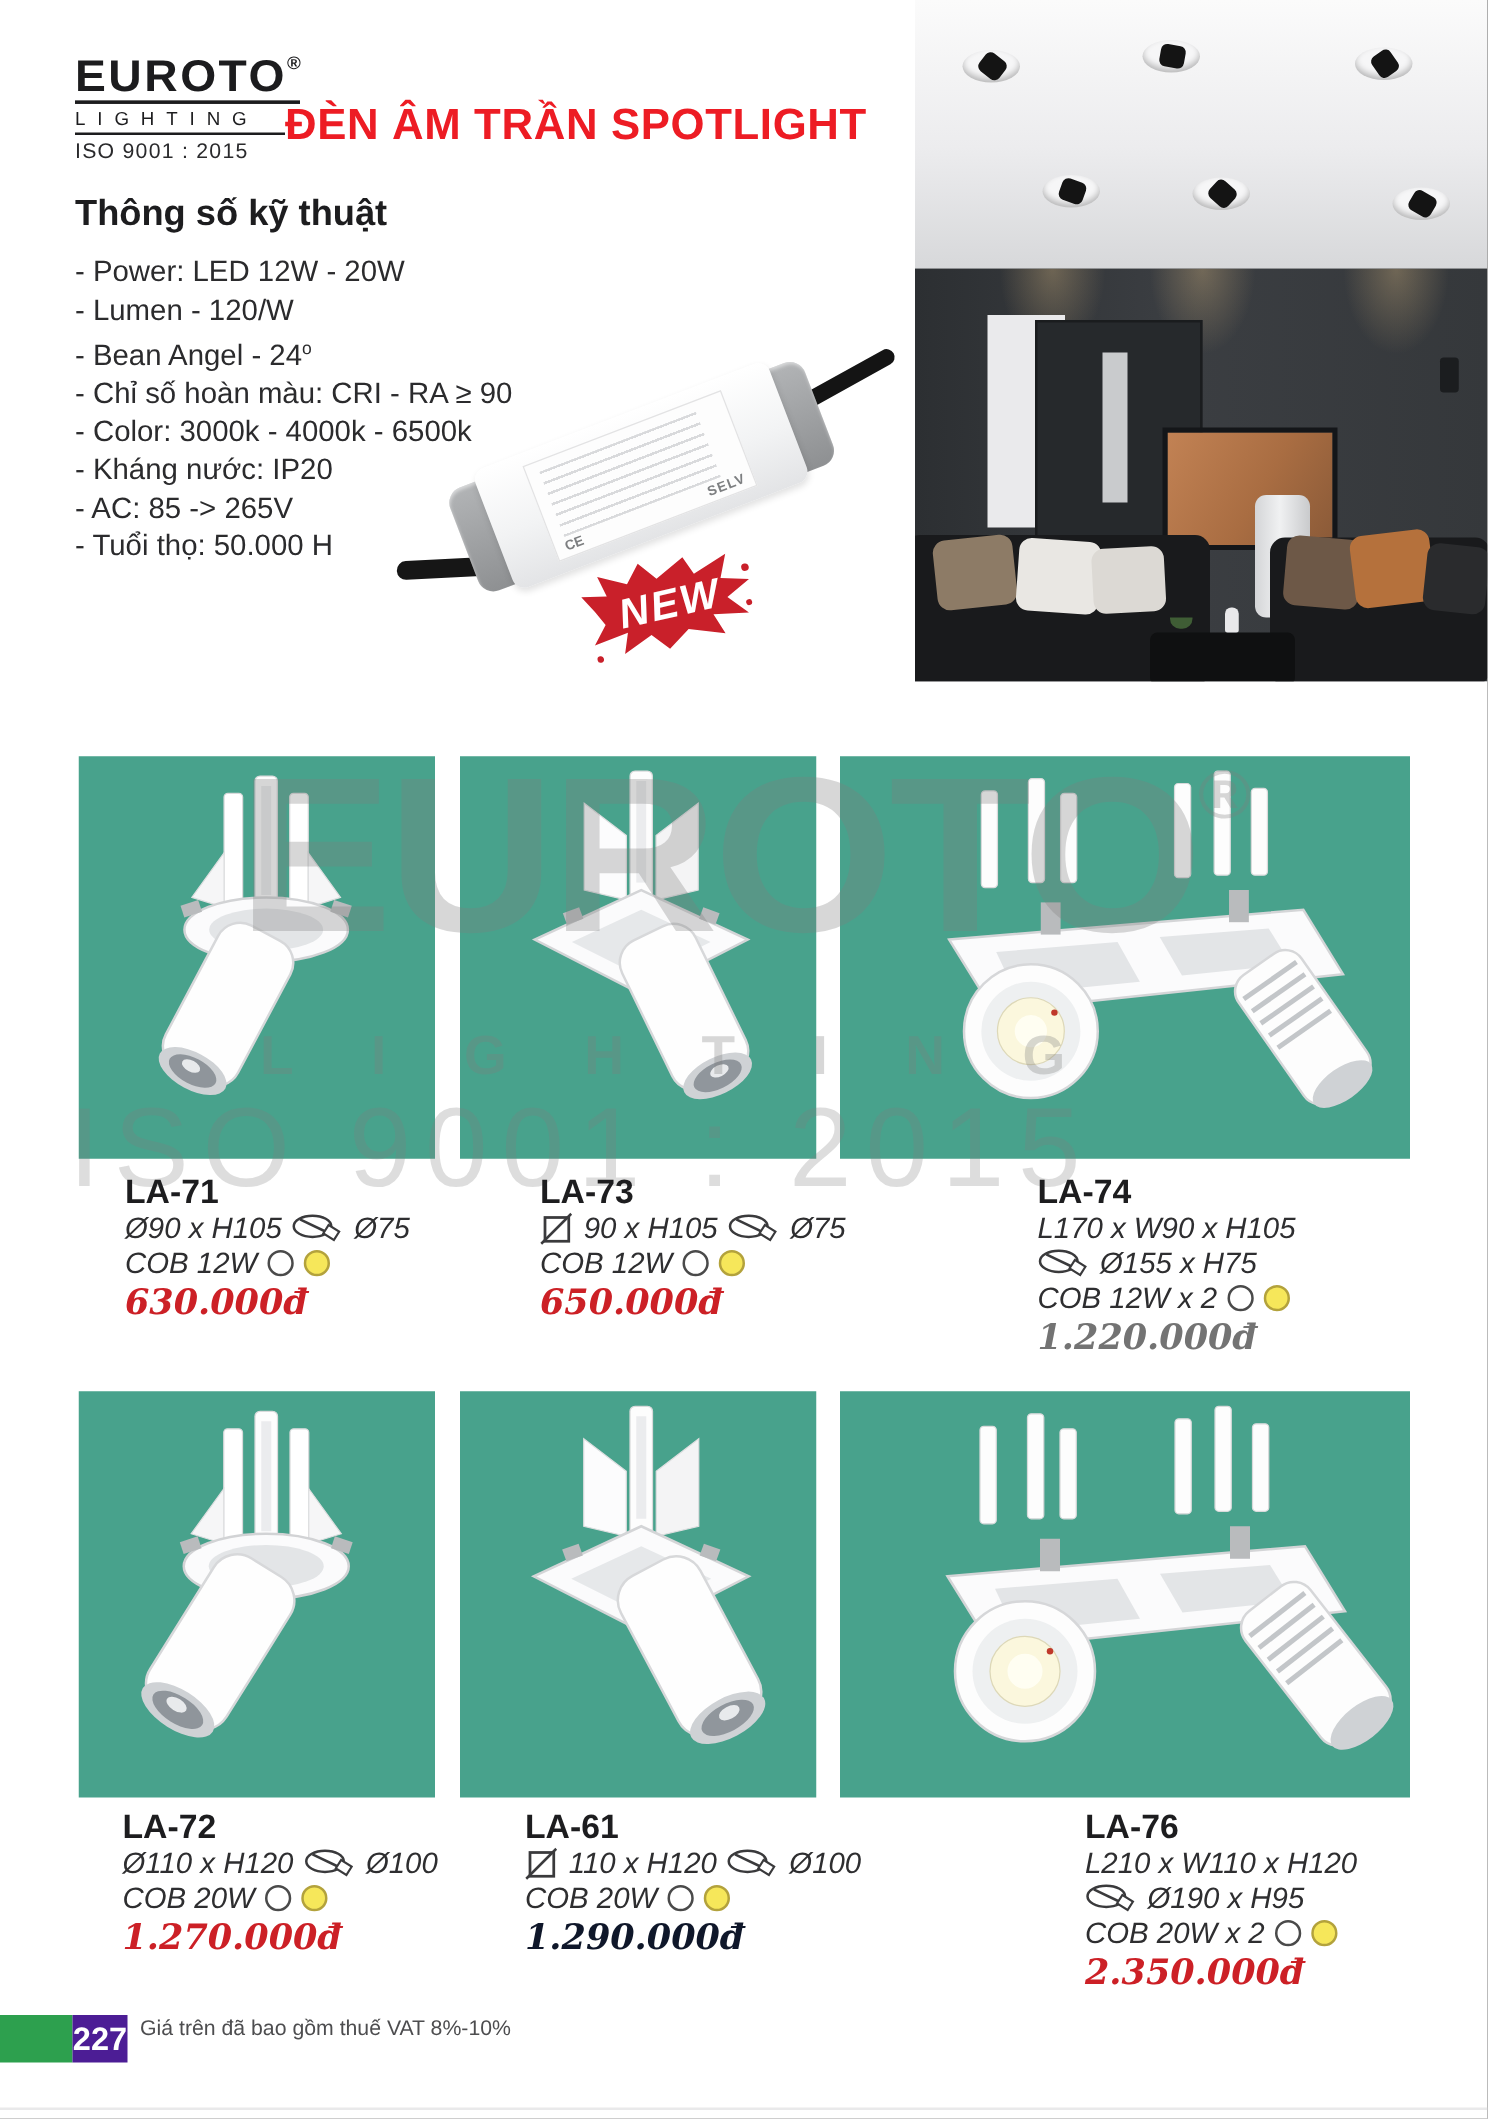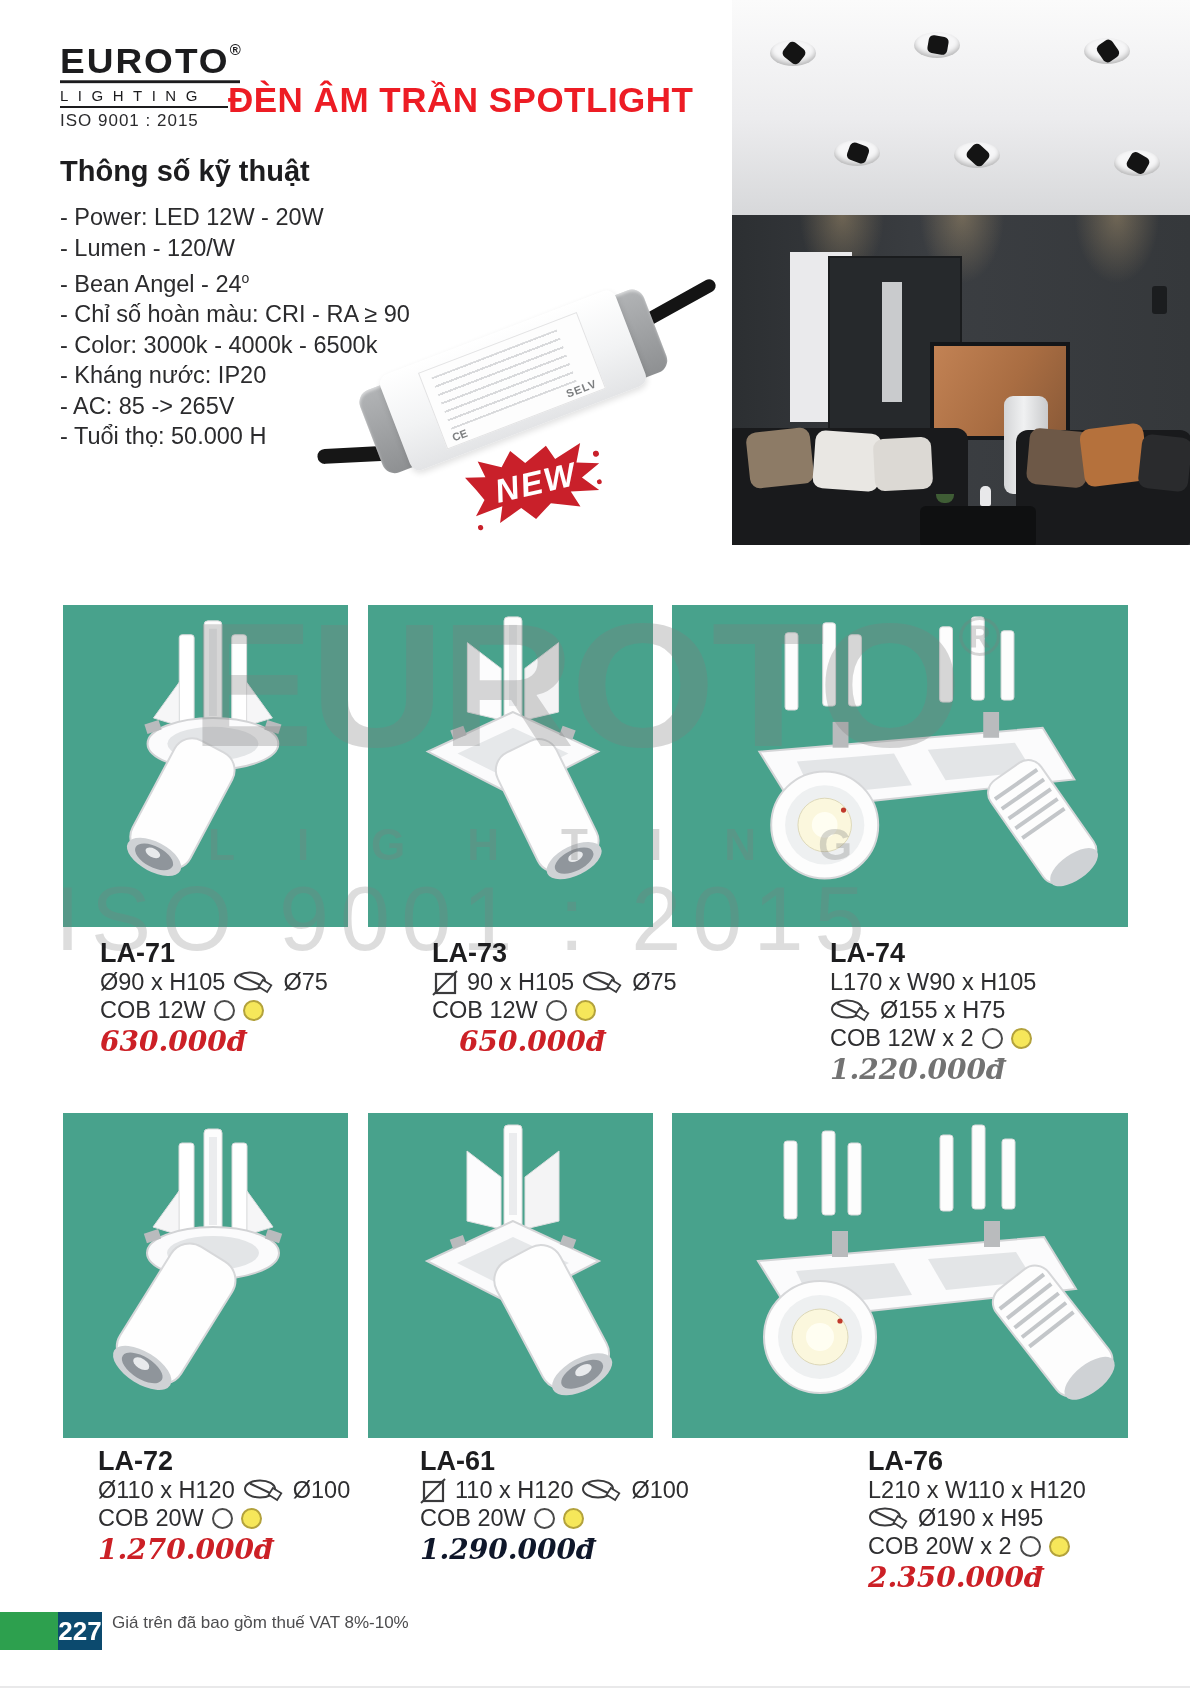--- a/index.html
+++ b/index.html
@@ -84,21 +84,21 @@
   .c3{left:672px;top:605px;width:456px;height:322px;}
   .c4{left:63px;top:1113px;width:285px;height:325px;}
   .c5{left:368px;top:1113px;width:285px;height:325px;}
   .c6{left:672px;top:1113px;width:456px;height:325px;}
 
   
   .pinfo{position:absolute;z-index:10;}
   .b1{left:100px;top:938px;}  .b2{left:432px;top:938px;}  .b3{left:830px;top:938px;}
   .b4{left:98px;top:1446px;}  .b5{left:420px;top:1446px;} .b6{left:868px;top:1446px;}
   .p-id{font-size:27px;font-weight:bold;color:#1d1d1f;line-height:30px;}
-  .p-line{display:flex;align-items:center;gap:8px;font-size:23.5px;color:#2e2e30;line-height:28px;white-space:nowrap;}
+  .p-line{display:flex;align-items:center;gap:8px;font-size:23.5px;color:#2e2e30;line-height:28px;white-space:nowrap;font-style:italic;}
   .p-line svg{flex:0 0 auto;}
   .dot{display:inline-block;width:21px;height:21px;border-radius:50%;box-sizing:border-box;}
   .dot-cool{border:2px solid #4a4a4a;background:#fff;}
   .dot-warm{border:2px solid #b3a23c;background:#f6e75a;}
   .price{font-family:"DejaVu Serif",serif;font-style:italic;font-weight:bold;font-size:28px;line-height:36px;}
 
   
   .foot-green{position:absolute;left:0;top:1612px;width:58px;height:38px;background:#2da04e;}
   .foot-page{position:absolute;left:58px;top:1612px;width:44px;height:38px;background:#e3222a;color:#fff;
              font-size:26px;font-weight:bold;display:flex;align-items:center;justify-content:center;}
@@ -401,21 +401,21 @@
           <line x1="7" y1="6.5" x2="29" y2="17" stroke="#3a3a3c" stroke-width="2"></line>
           <rect x="27" y="13" width="10" height="8" fill="#fff" stroke="#3a3a3c" stroke-width="1.7" transform="rotate(32 32 17)"></rect>
         </svg>
       <span>Ø75</span>
     </div>
     <div class="p-line">
       <span>COB 12W</span>
       <span class="dot dot-cool" style="background: rgb(255, 255, 255);"></span>
       <span class="dot dot-warm" style="background: rgb(246, 231, 90);"></span>
     </div>
-    <div class="price" style="color: rgb(204, 32, 38); margin-left: 27px;">650.000đ</div>
+    <div class="price" style="color: rgb(204, 32, 38);">650.000đ</div>
   </div>
 
   <div class="pinfo b3">
     <div class="p-id">LA-74</div>
     <div class="p-line">
         <span>L170 x W90 x H105</span>
       </div>
     <div class="p-line">
       <svg width="42" height="26" viewBox="0 0 42 26">
           <ellipse cx="17" cy="12" rx="15" ry="8.5" fill="none" stroke="#3a3a3c" stroke-width="2"></ellipse>
@@ -489,19 +489,19 @@
     </div>
     <div class="p-line">
       <span>COB 20W x 2</span>
       <span class="dot dot-cool" style="background: rgb(255, 255, 255);"></span>
       <span class="dot dot-warm" style="background: rgb(246, 231, 90);"></span>
     </div>
     <div class="price" style="color: rgb(204, 32, 38);">2.350.000đ</div>
   </div>
 
   <div class="foot-green" style="background: rgb(45, 160, 78);"></div>
-  <div class="foot-page" style="background: #0c4a6e;">227</div>
+  <div class="foot-page" style="background: #4c1d95;">227</div>
   <div class="foot-text">
     <div>Giá trên đã bao gồm thuế VAT 8%-10%</div>
   </div>
   <div class="bottom-rule"></div>
 
 </div>
 
 </body></html>

